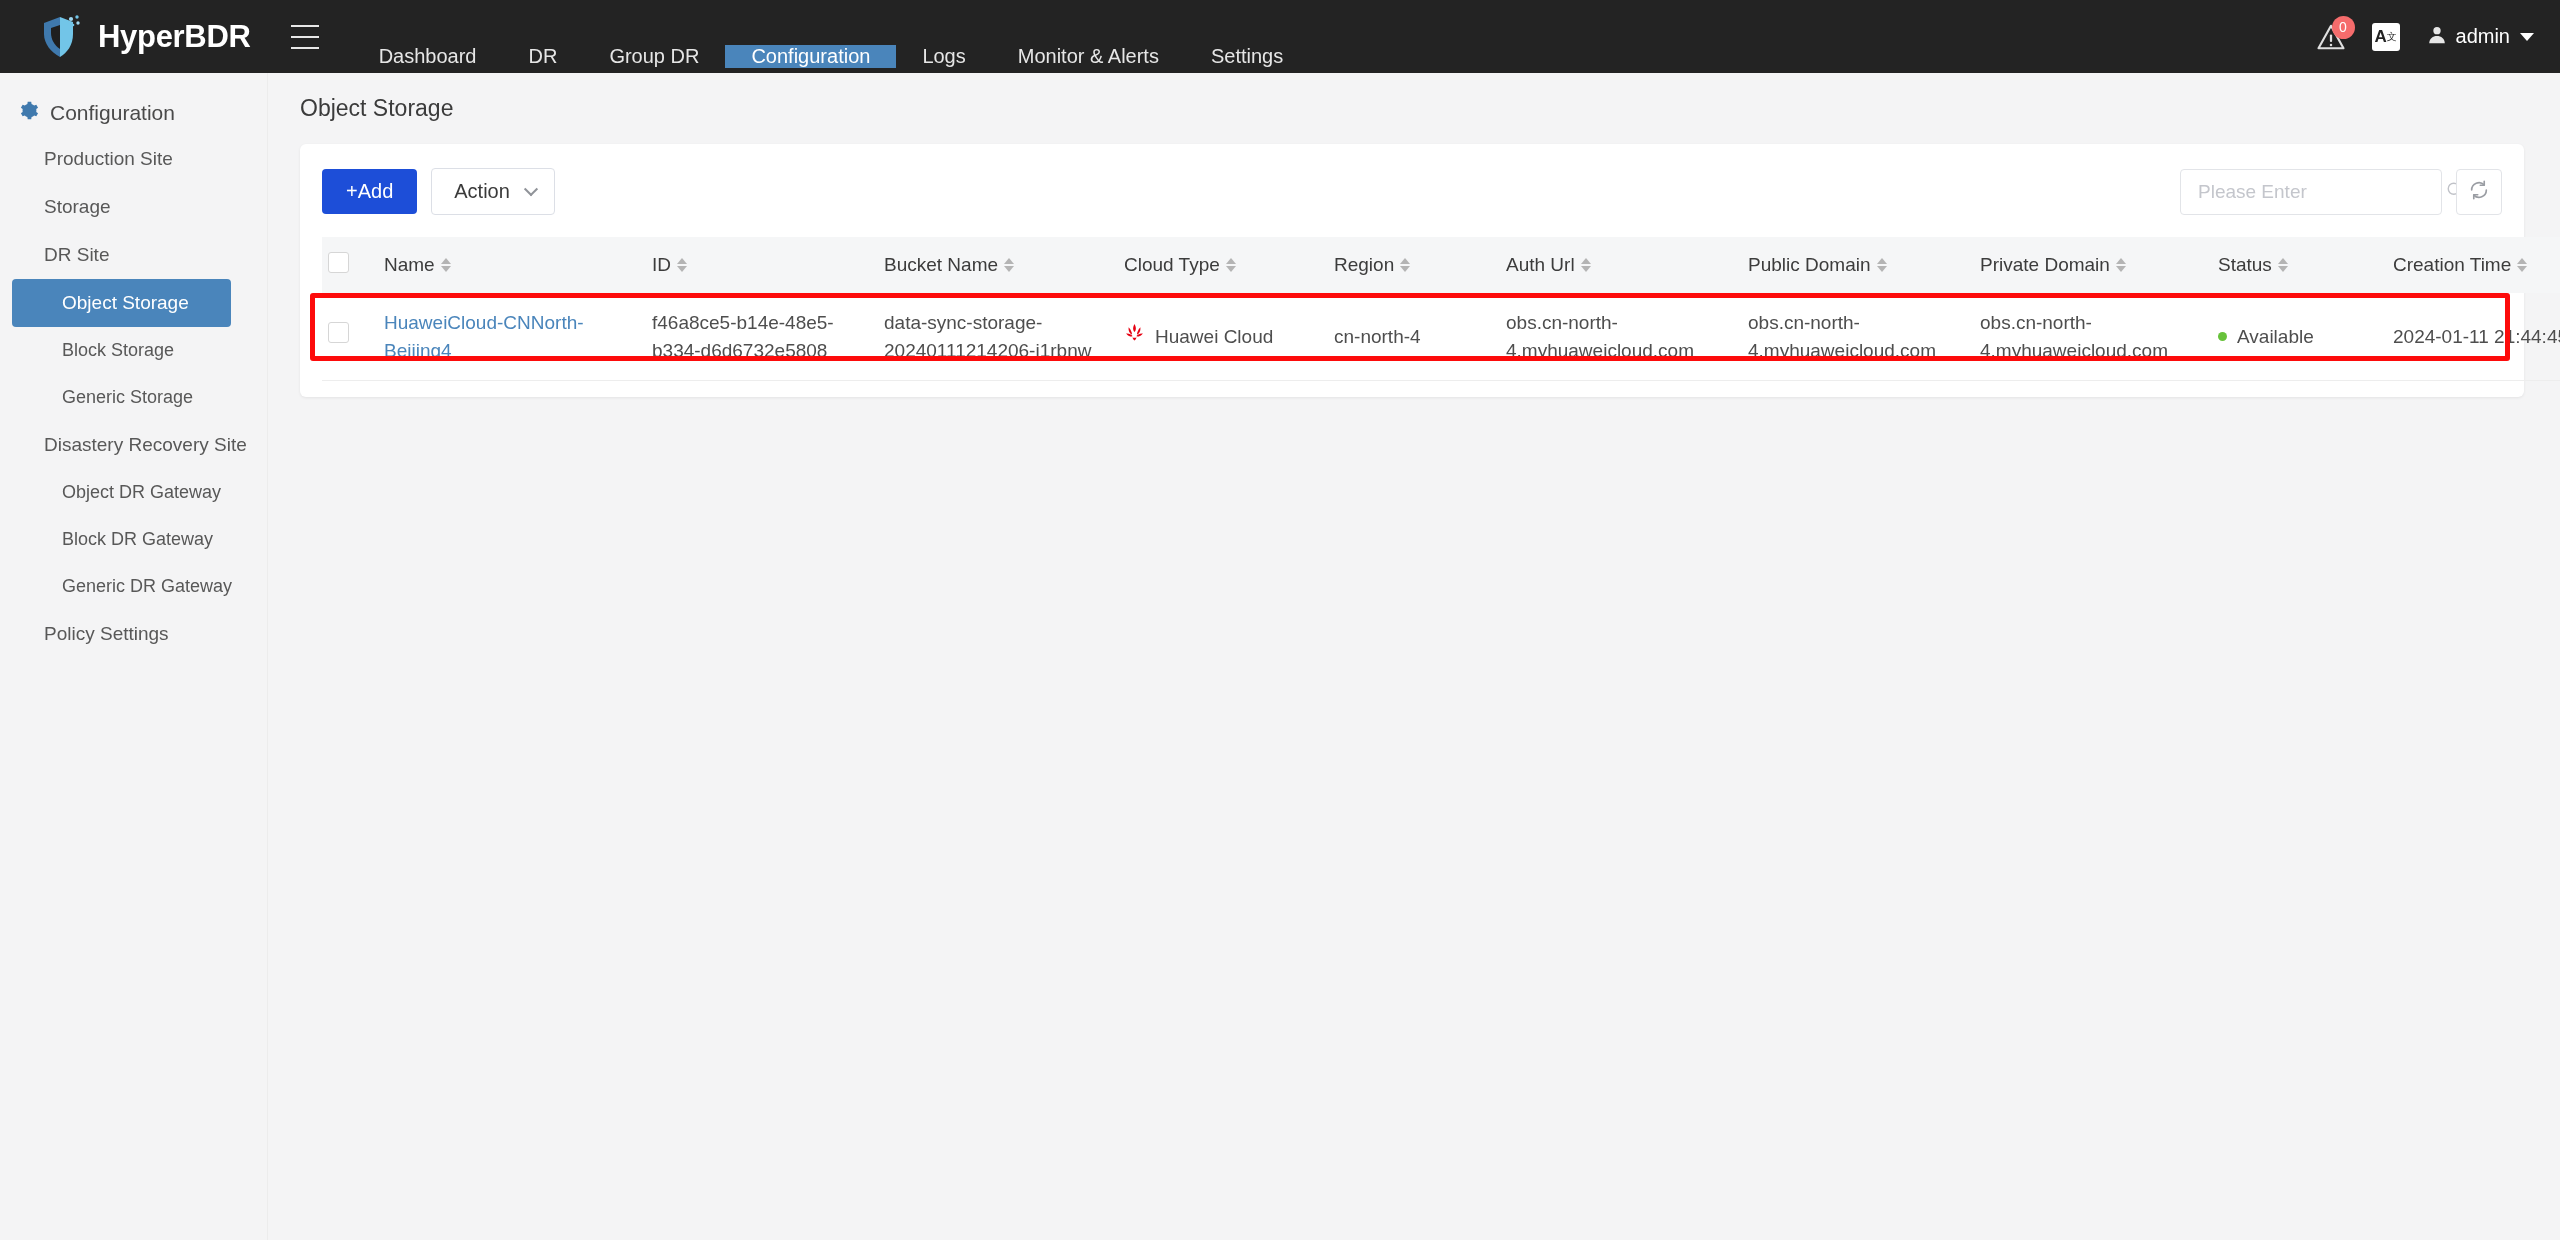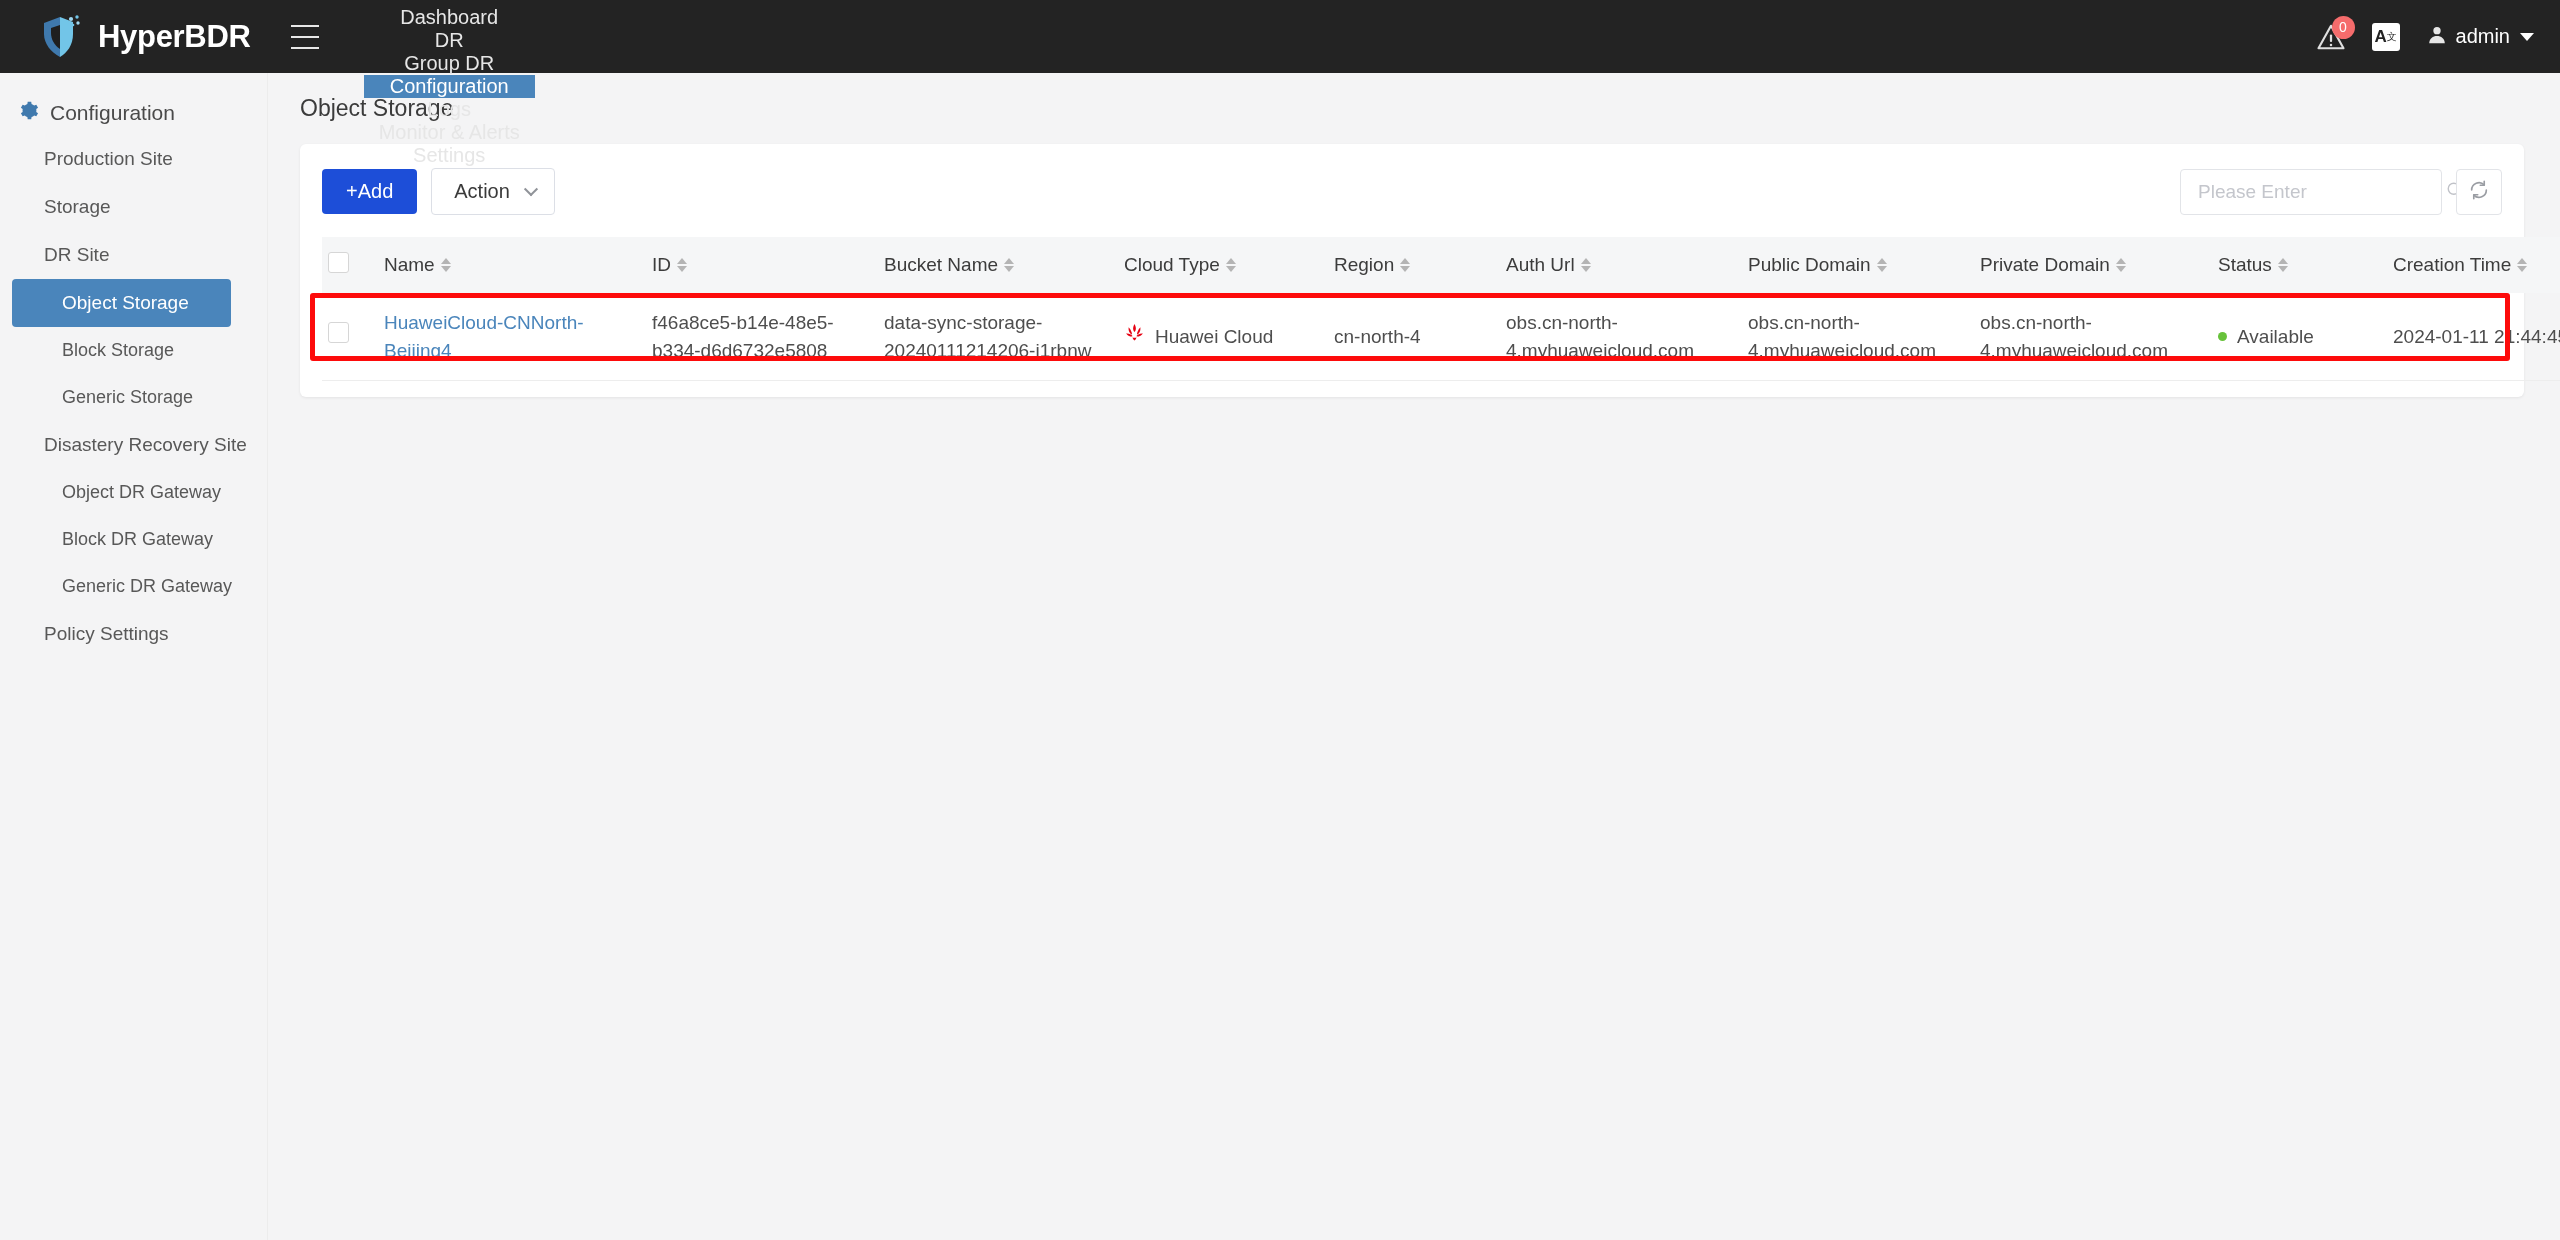--- a/index.html
+++ b/index.html
@@ -28,21 +28,21 @@
     font-weight: bold;
     letter-spacing: -0.3px;
   }
   .hamburger {
     width: 28px; height: 24px;
     display: flex; flex-direction: column; justify-content: space-between;
     margin-right: 34px; cursor: pointer;
   }
   .hamburger span { display: block; height: 2px; background: #e8e8e8; width: 100%; }
 
-  .navitems { display: flex; align-items: center; height: 62px; flex-direction: column; }
+  .navitems { display: flex; align-items: flex-end; height: 62px; }
   .navitem {
     display: flex; align-items: center;
     padding: 0 26px;
     color: #e6e6e6;
     font-size: 20px;
     cursor: pointer;
     white-space: nowrap;
   }
   .navitem.active { background: #4a85bb; color: #ffffff; }
 

